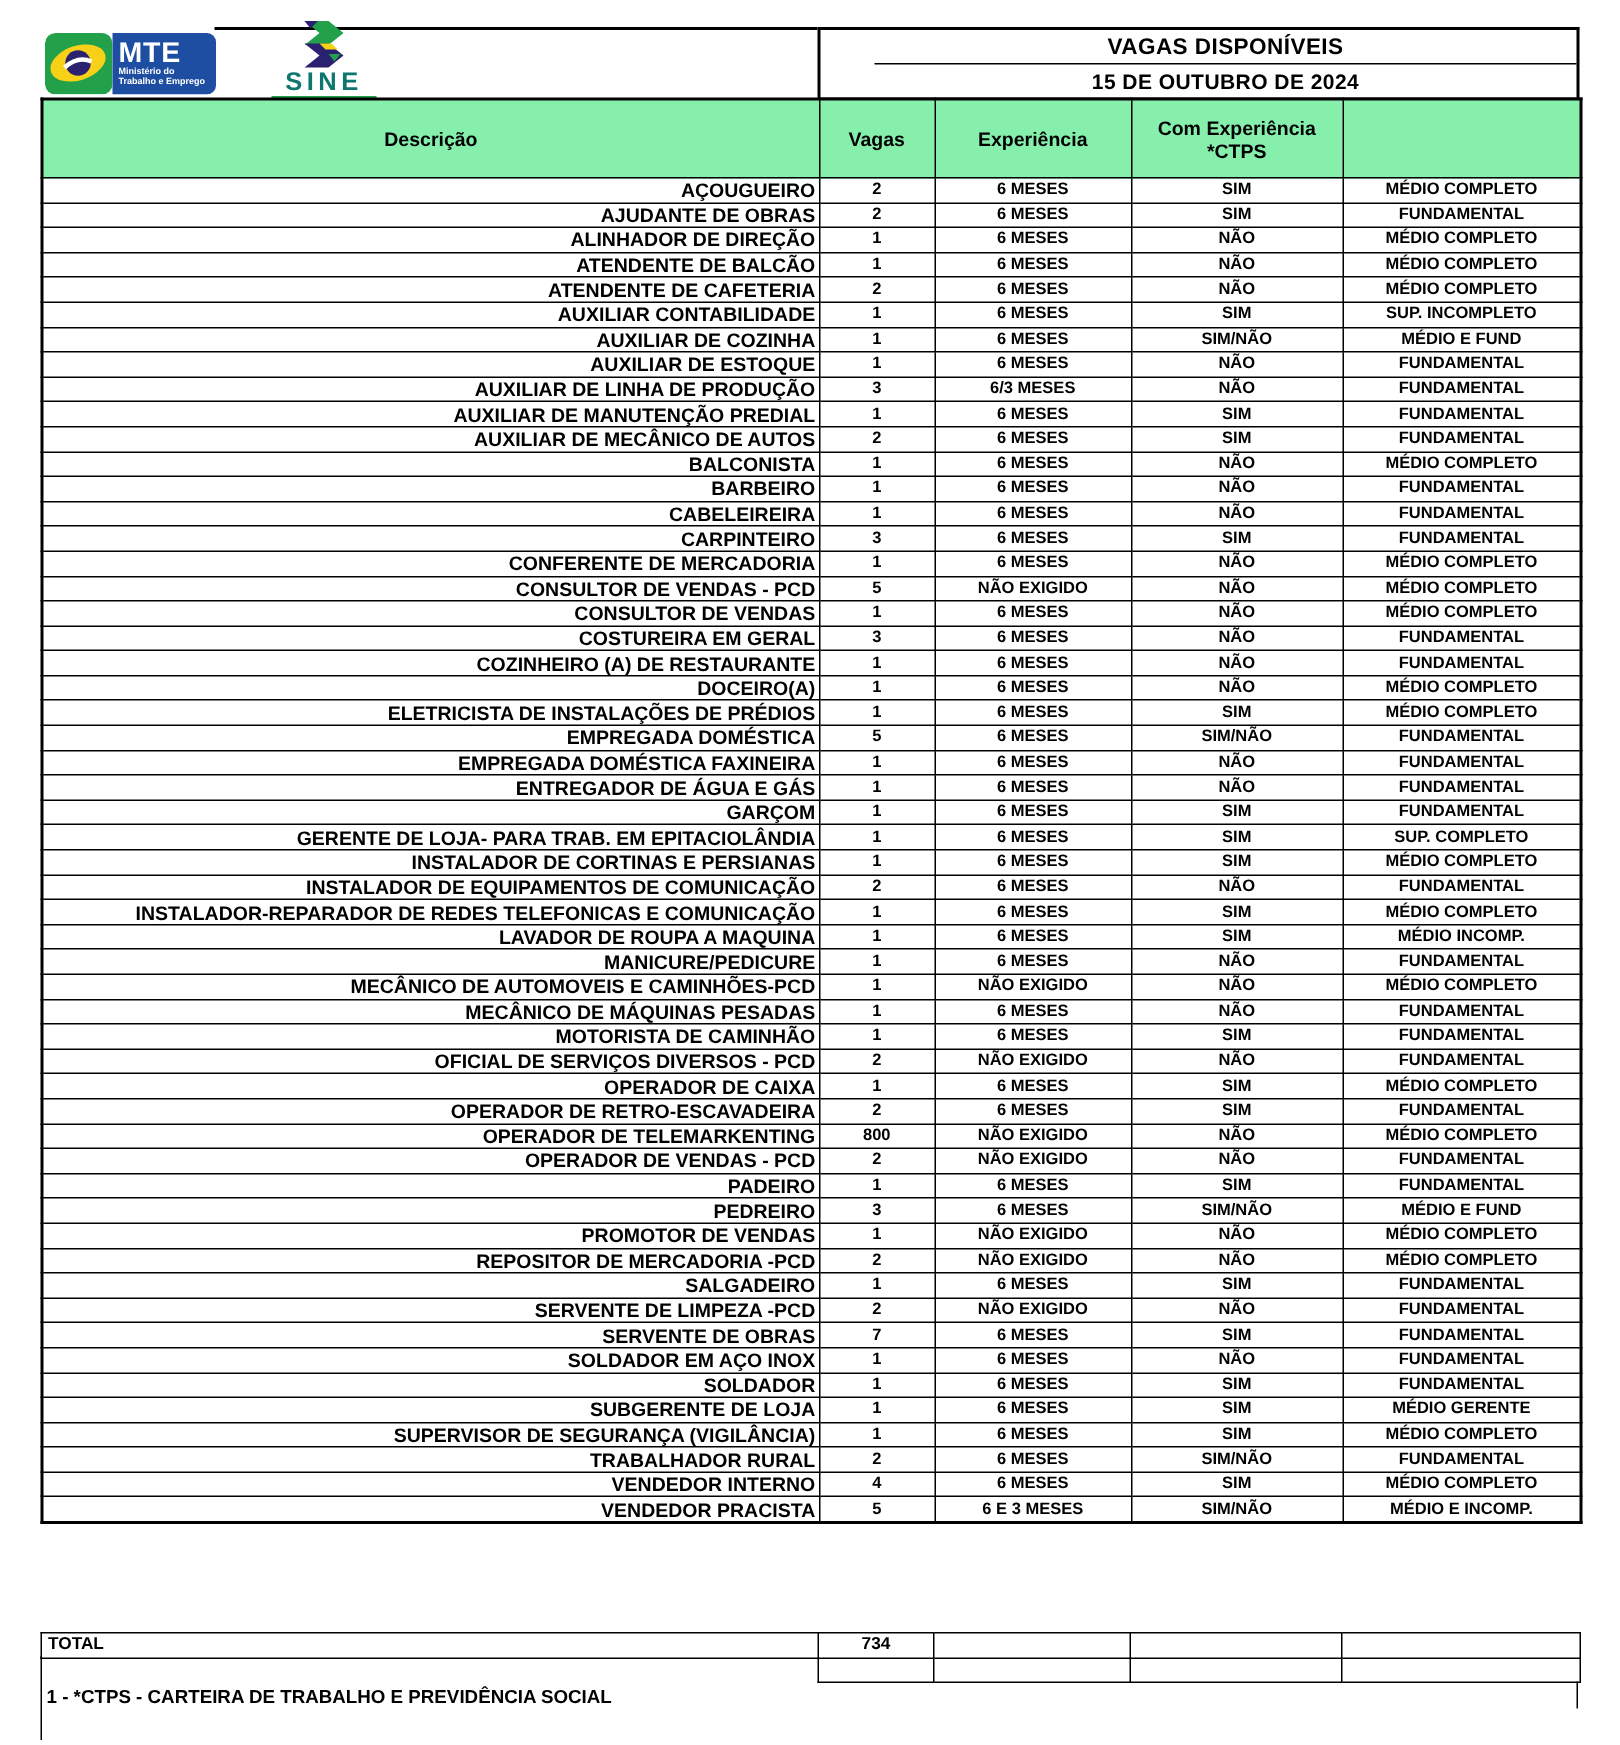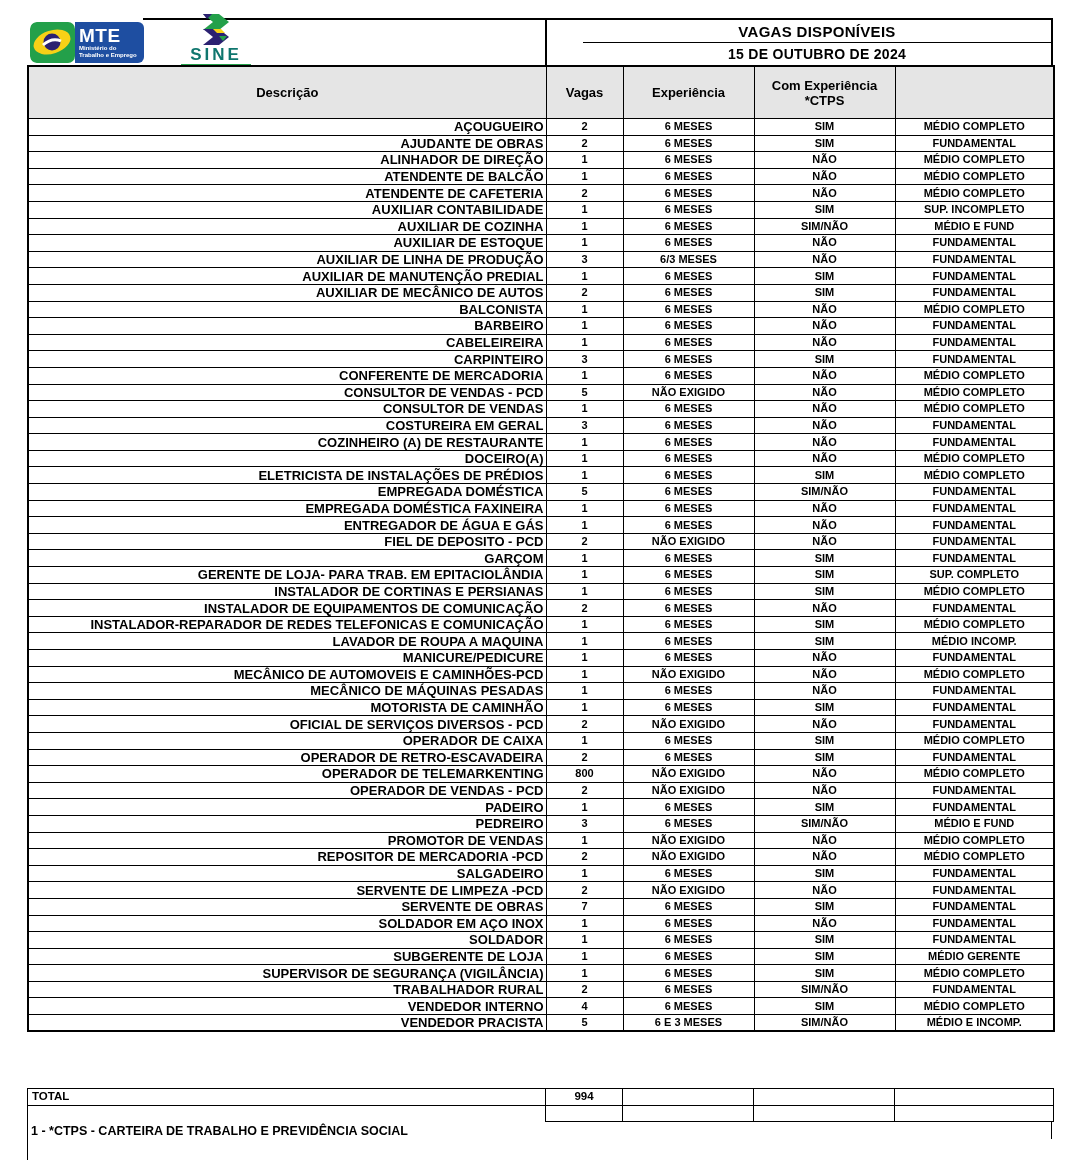--- a/index.html
+++ b/index.html
@@ -27,21 +27,21 @@
   
   .title-box{position:absolute;left:545px;top:18px;width:508px;border:2px solid #000;
     box-sizing:border-box;background:#fff;padding-left:36px;}
   .title-row{height:22px;display:flex;align-items:center;justify-content:center;
     font-weight:700;font-size:15px;letter-spacing:.3px;}
   .title-row.date{border-top:1px solid #000;font-size:14px;}
 
   
   table{border-collapse:collapse;table-layout:fixed;}
   .main-table{position:absolute;left:27px;top:65px;width:1026px;border:2px solid #000;}
-  .main-table th{background:#e5e5e5;border:1px solid #000;font-weight:700;font-size:13px;
+  .main-table th{background:#86efac;border:1px solid #000;font-weight:700;font-size:13px;
     height:51px;padding:0 2px;text-align:center;vertical-align:middle;}
   .th-ctps{white-space:pre-line;line-height:15px;}
   .main-table td{border:1px solid #000;font-weight:700;font-size:11px;line-height:11px;
     padding:1px 2px;text-align:center;vertical-align:middle;overflow:hidden;white-space:nowrap;}
   .main-table tr{height:16.6px;}
   .main-table td.left{text-align:right;padding-left:0;font-size:13px;}
 
   
   .total-table{position:absolute;left:27px;top:1088px;width:1026px;}
   .total-table td{border:1px solid #000;font-weight:700;font-size:11.5px;line-height:11px;
@@ -280,27 +280,20 @@
           <td>FUNDAMENTAL</td>
         </tr>
         <tr>
           <td class="left">ENTREGADOR DE ÁGUA E GÁS</td>
           <td>1</td>
           <td>6 MESES</td>
           <td>NÃO</td>
           <td>FUNDAMENTAL</td>
         </tr>
         <tr>
-          <td class="left">FIEL DE DEPOSITO - PCD</td>
-          <td>2</td>
-          <td>NÃO EXIGIDO</td>
-          <td>NÃO</td>
-          <td>FUNDAMENTAL</td>
-        </tr>
-        <tr>
           <td class="left">GARÇOM</td>
           <td>1</td>
           <td>6 MESES</td>
           <td>SIM</td>
           <td>FUNDAMENTAL</td>
         </tr>
         <tr>
           <td class="left">GERENTE DE LOJA- PARA TRAB. EM EPITACIOLÂNDIA</td>
           <td>1</td>
           <td>6 MESES</td>
@@ -503,21 +496,21 @@
     <colgroup>
       <col style="width:518px">
         <col style="width:77px">
         <col style="width:131px">
       <col style="width:141px">
         <col style="width:159px">
     </colgroup>
     <tbody>
       <tr>
         <td class="left">TOTAL</td>
-        <td>994</td>
+        <td>734</td>
         <td></td>
         <td></td>
         <td></td>
       </tr>
       <tr>
         <td class="ghost"></td>
         <td></td>
         <td></td>
         <td></td>
         <td></td>

